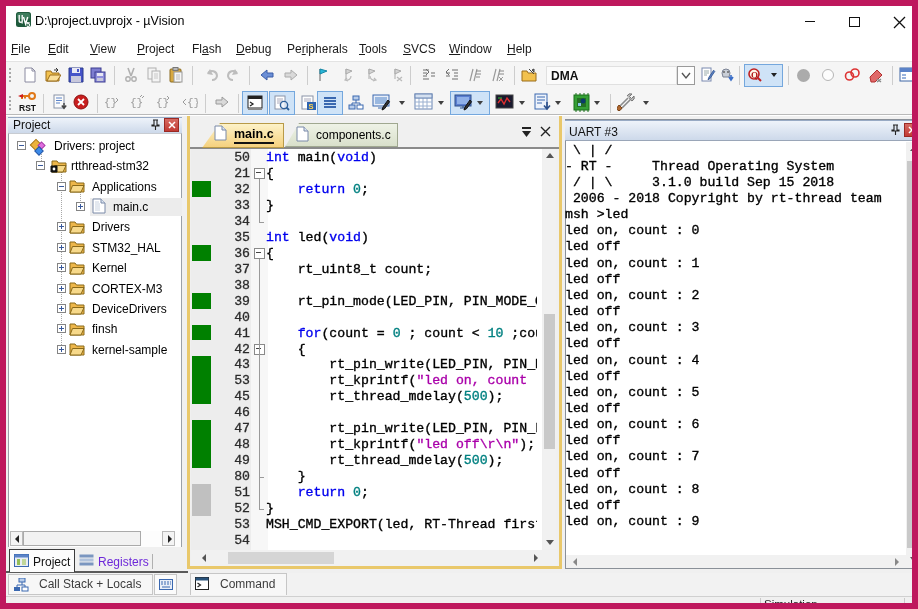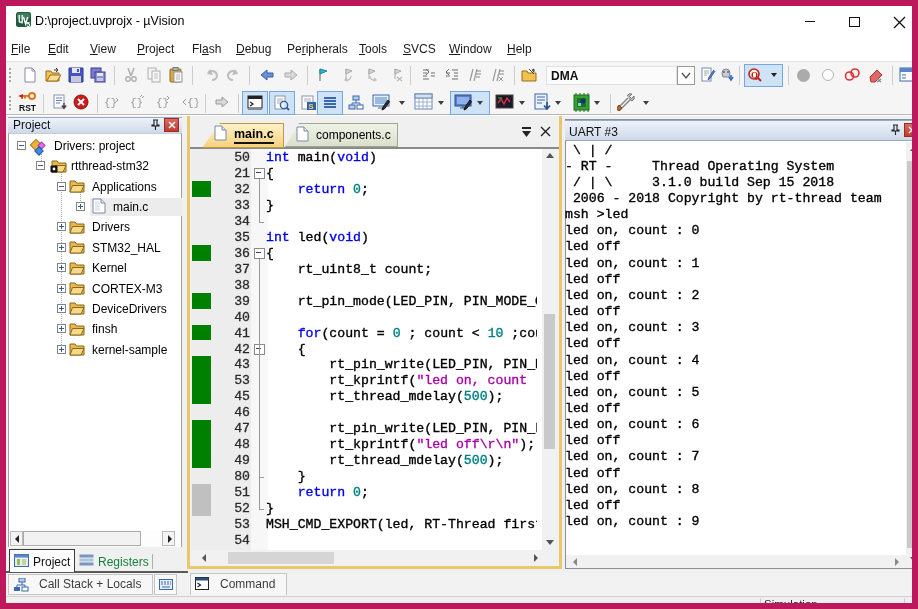--- a/index.html
+++ b/index.html
@@ -583,21 +583,21 @@
       <rect x="0.5" y="0.5" width="14" height="3" fill="#5b83c8"></rect>
       <path d="M3 6 h3 M3 8 h3 M3 10 h3" stroke="#7ab024" stroke-width="1.4"></path>
       <path d="M8 6 h4 M8 8 h4 M8 10 h4" stroke="#98c040"></path>
     </svg>
 <div class="a" style="left:27px;top:549px;font-size:12px;color:#111">Project</div>
 <svg class="a" style="left:73px;top:548px" width="15" height="13" viewBox="0 0 15 13">
       <rect x="0.5" y="0.5" width="14" height="3" fill="#7a96c0"></rect>
       <rect x="0.5" y="4.5" width="14" height="3" fill="#b0c2dc"></rect>
       <rect x="0.5" y="8.5" width="14" height="3" fill="#7a96c0"></rect>
     </svg>
-<div class="a" style="left:92px;top:549px;font-size:12px;color:#15803d">Registers</div>
+<div class="a" style="left:92px;top:549px;font-size:12px;color:#6d28d9">Registers</div>
 <div class="a" style="left:146px;top:548px;width:1px;height:15px;background:#b0b0b0"></div>
 <div class="a" style="left:0px;top:567px;width:918px;height:23px;background:#f2f2f2"></div>
 <div class="a" style="left:2px;top:568px;width:145px;height:21px;background:#f7f7f7;border:1px solid #c6c6c6"></div>
 <svg class="a" style="left:8px;top:572px" width="15" height="14" viewBox="0 0 15 14">
       <rect x="5" y="0" width="6" height="4" fill="#b9cdea" stroke="#3a68b0"></rect>
       <rect x="0" y="9" width="6" height="4" fill="#3a68b0"></rect>
       <rect x="8" y="9" width="6" height="4" fill="#fff" stroke="#3a68b0"></rect>
       <path d="M8 4 v3 M3 9 v-2 h8 v2" stroke="#3a68b0" fill="none"></path>
     </svg>
 <div class="a" style="left:33px;top:571px;font-size:12px;color:#3c3c3c">Call Stack + Locals</div>

